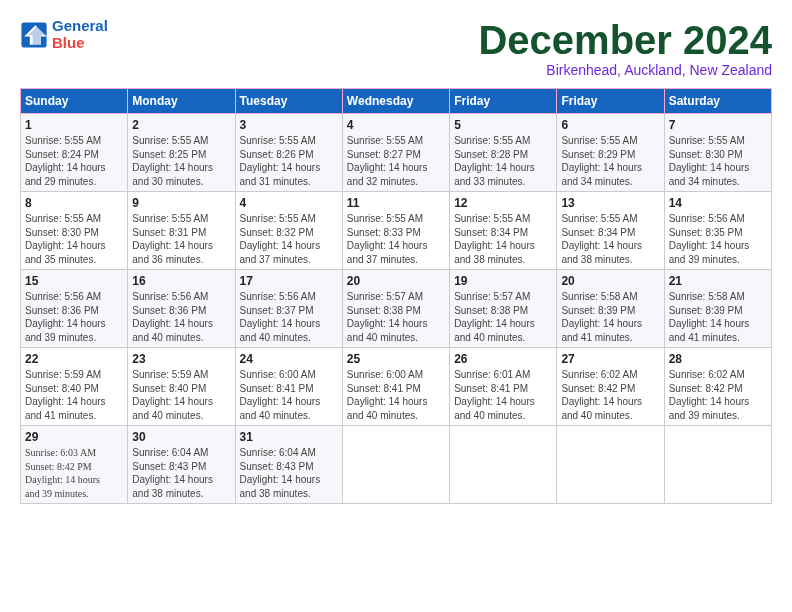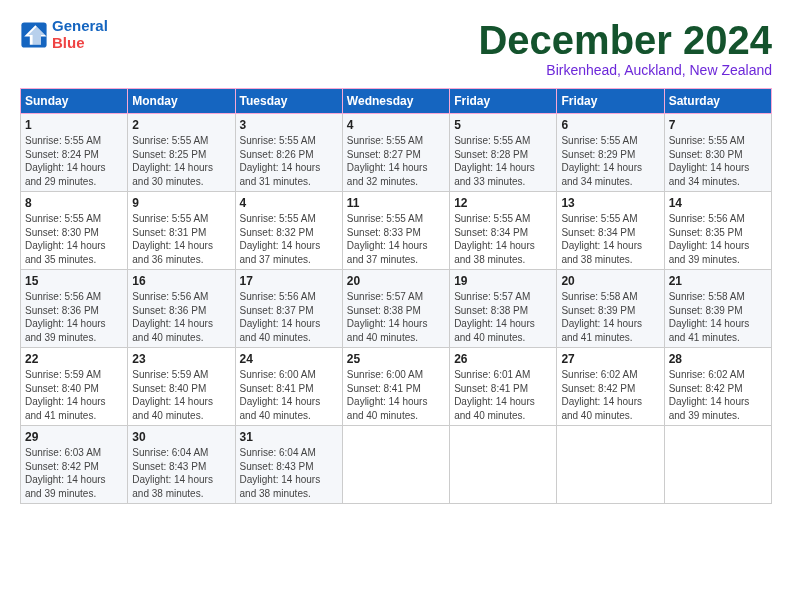--- a/index.html
+++ b/index.html
@@ -333,21 +333,21 @@
             <span class="day-num">28</span>
             <div class="cell-text" style="white-space: pre-line;">Sunrise: 6:02 AM
 Sunset: 8:42 PM
 Daylight: 14 hours
 and 39 minutes.</div>
           </td>
         </tr>
         <tr>
           <td>
             <span class="day-num">29</span>
-            <div class="cell-text" style="white-space: pre-line;">Sunrise: 6:03 AM
+            <div class="cell-text" style="white-space: pre-line; font-family: Liberation Serif, serif;">Sunrise: 6:03 AM
 Sunset: 8:42 PM
 Daylight: 14 hours
 and 39 minutes.</div>
           </td>
           <td>
             <span class="day-num">30</span>
             <div class="cell-text" style="white-space: pre-line;">Sunrise: 6:04 AM
 Sunset: 8:43 PM
 Daylight: 14 hours
 and 38 minutes.</div>

